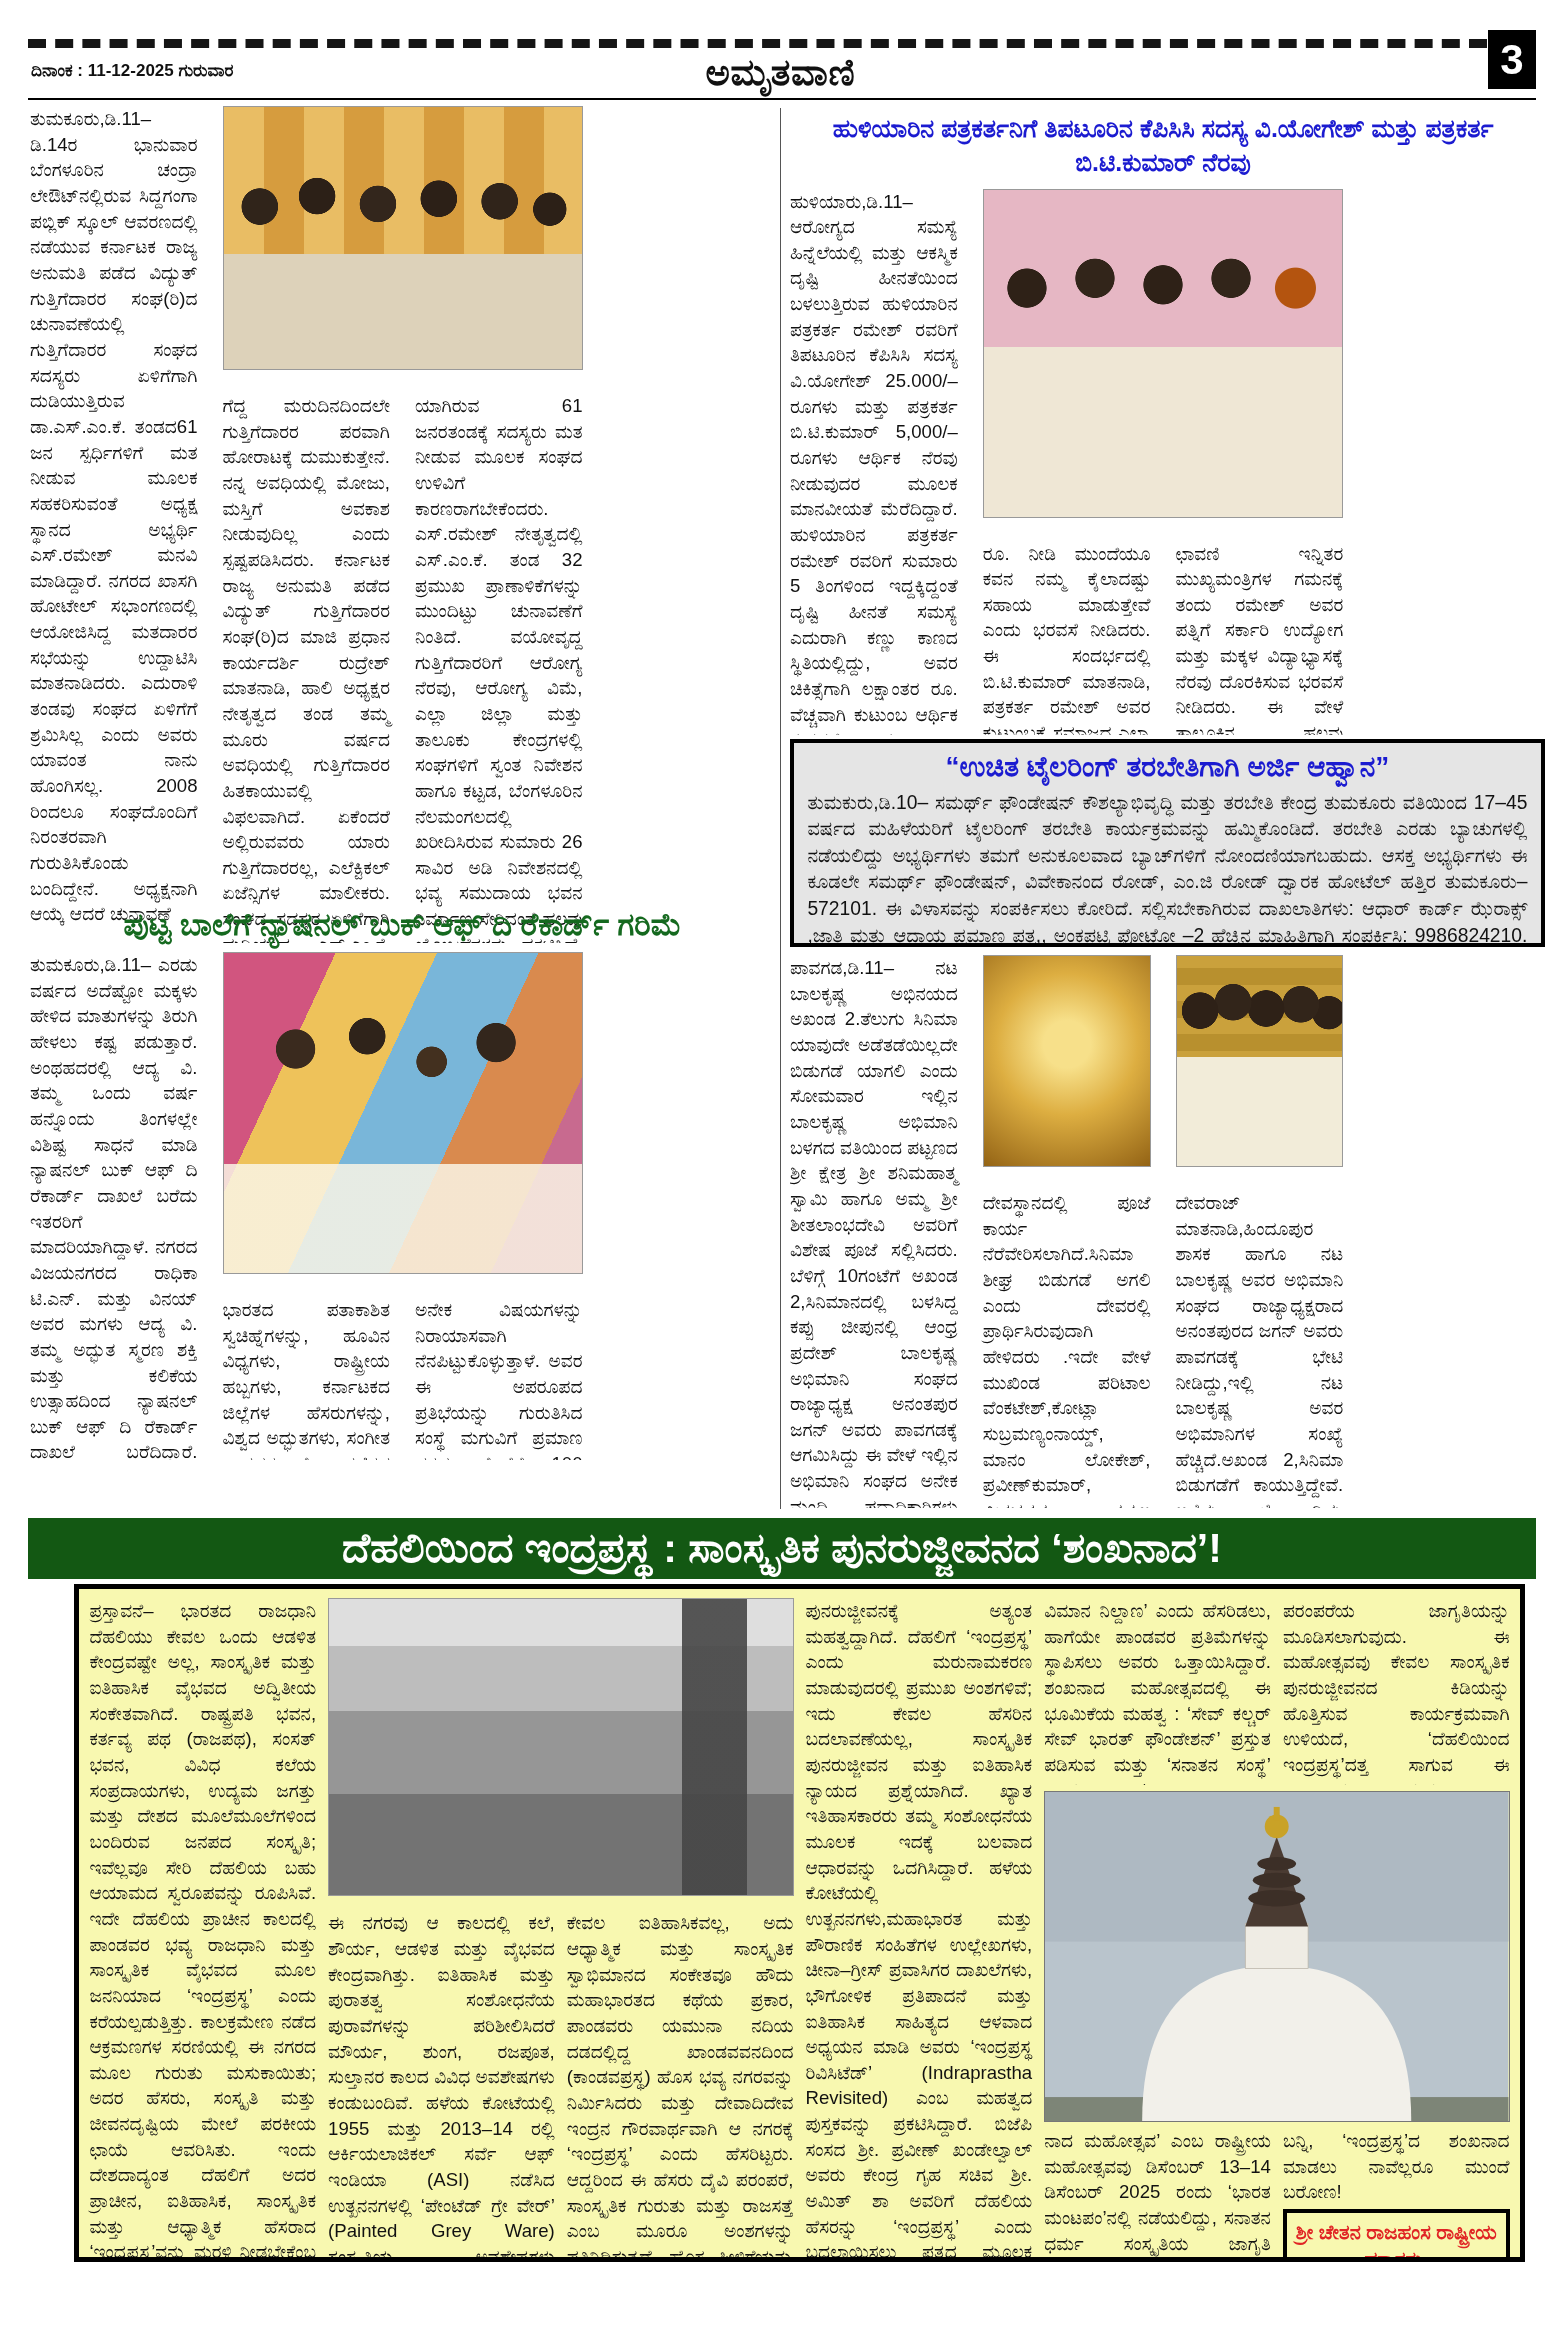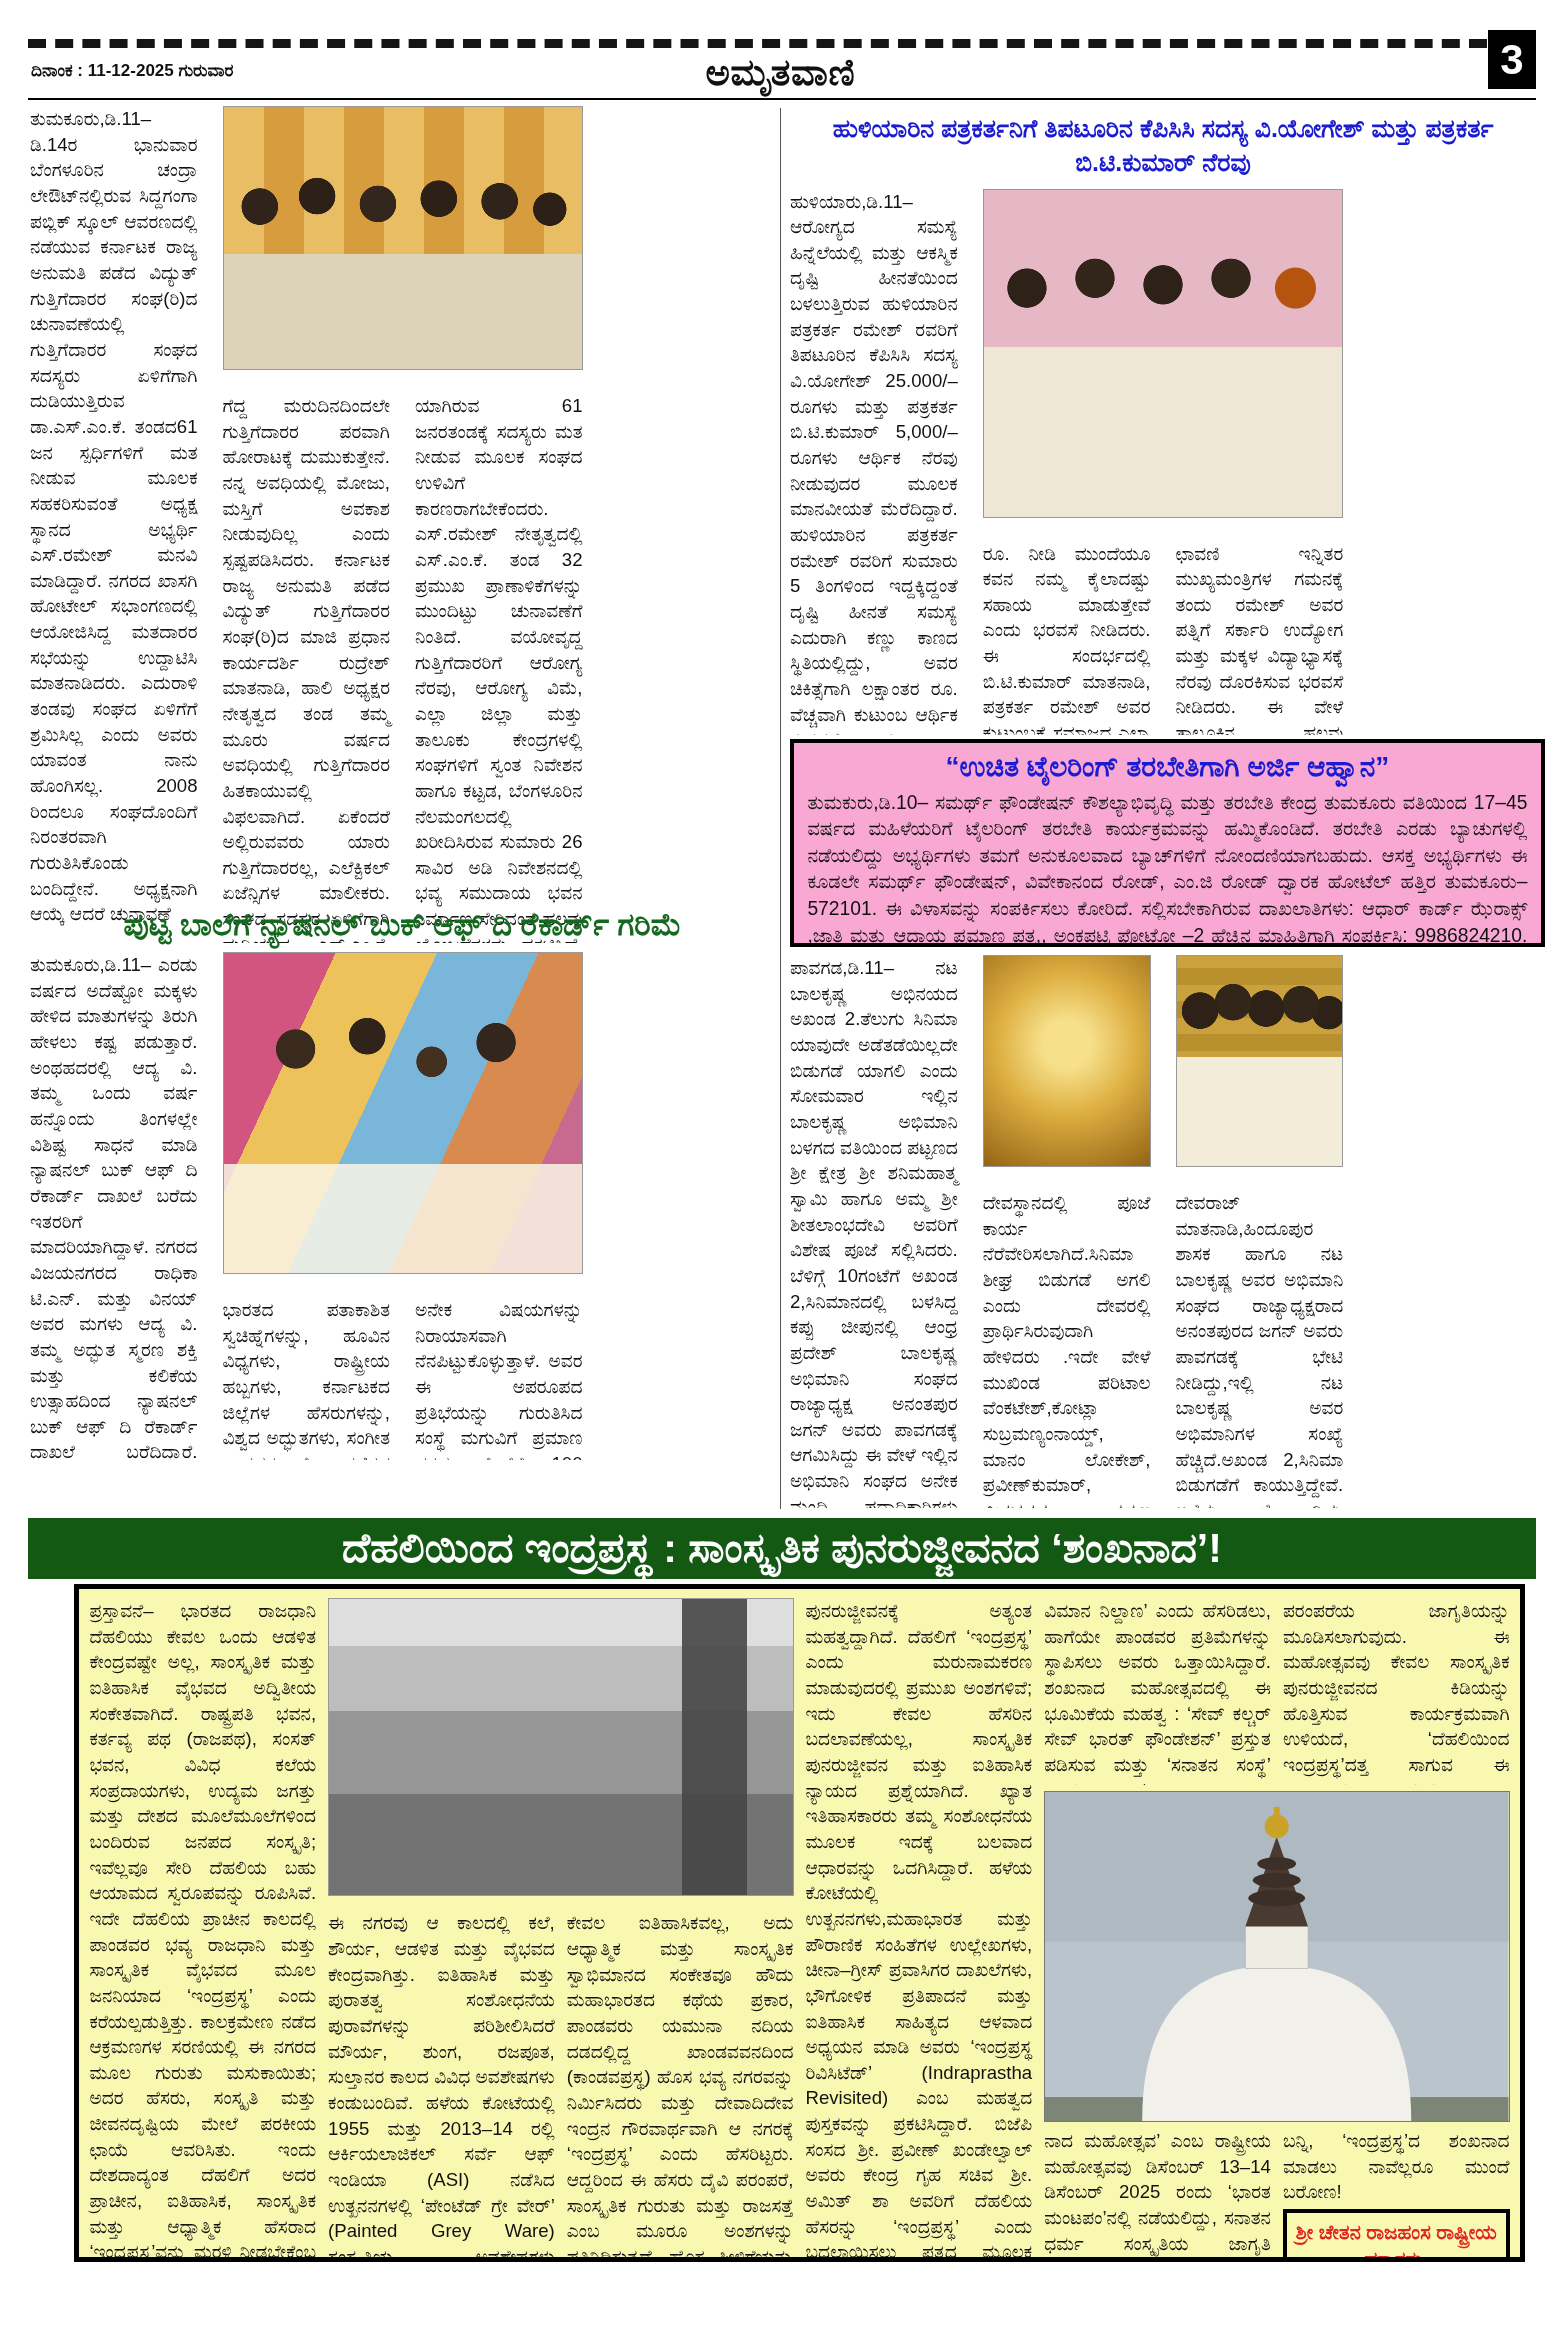--- a/index.html
+++ b/index.html
@@ -61,21 +61,21 @@
      radial-gradient(circle at 54% 25%, #2e2117 18px, transparent 18.6px),
      radial-gradient(circle at 75% 23%, #32251a 18px, transparent 18.6px),
      radial-gradient(circle at 92% 27%, #2e2117 16.4px, transparent 17px),
      linear-gradient(0deg, #f2ecd9 0 52%, transparent 52%),
      repeating-linear-gradient(0deg,#caa13c 0 16.4px,#b8902e 16.4px 33px);}
   .photo-fort{grid-column:2 / span 2;grid-row:1;height:296px;background:
      linear-gradient(90deg, transparent 0 76%, rgba(70,70,70,.9) 76% 90%, transparent 90%),
      linear-gradient(180deg,#dedede 0 16%, #bdbdbd 16% 38%, #969696 38% 66%, #737373 66%);}
   .photo-stupa{height:329px;border:0.7px solid #777;}
   
-  .boxc{border:4.5px solid #000;background:#f9a8d4;padding:6px 13.4px 7.4px 13.4px;}
+  .boxc{border:4.5px solid #000;background:#e5e5e5;padding:6px 13.4px 7.4px 13.4px;}
   
   .banner{position:absolute;left:28px;top:1518px;width:1508px;height:61px;background:#135813;
           color:#fff;display:flex;align-items:center;justify-content:center;
           font-size:41px;font-weight:bold;}
   .fbox{position:absolute;left:74px;top:1584px;width:1451px;height:678px;background:#f8f8b0;
         border:5.2px solid #000;padding:9px 10.4px;box-sizing:border-box;
         display:grid;grid-template-columns:repeat(6,1fr);grid-template-rows:305px auto;column-gap:12px;row-gap:7.4px;overflow:hidden;}
   .f-col1{grid-column:1;grid-row:1 / span 2;}
   .f-col4{grid-column:4;grid-row:1 / span 2;}
   .f-right{grid-column:5 / span 2;grid-row:1 / span 2;display:flex;flex-direction:column;gap:6px;}

